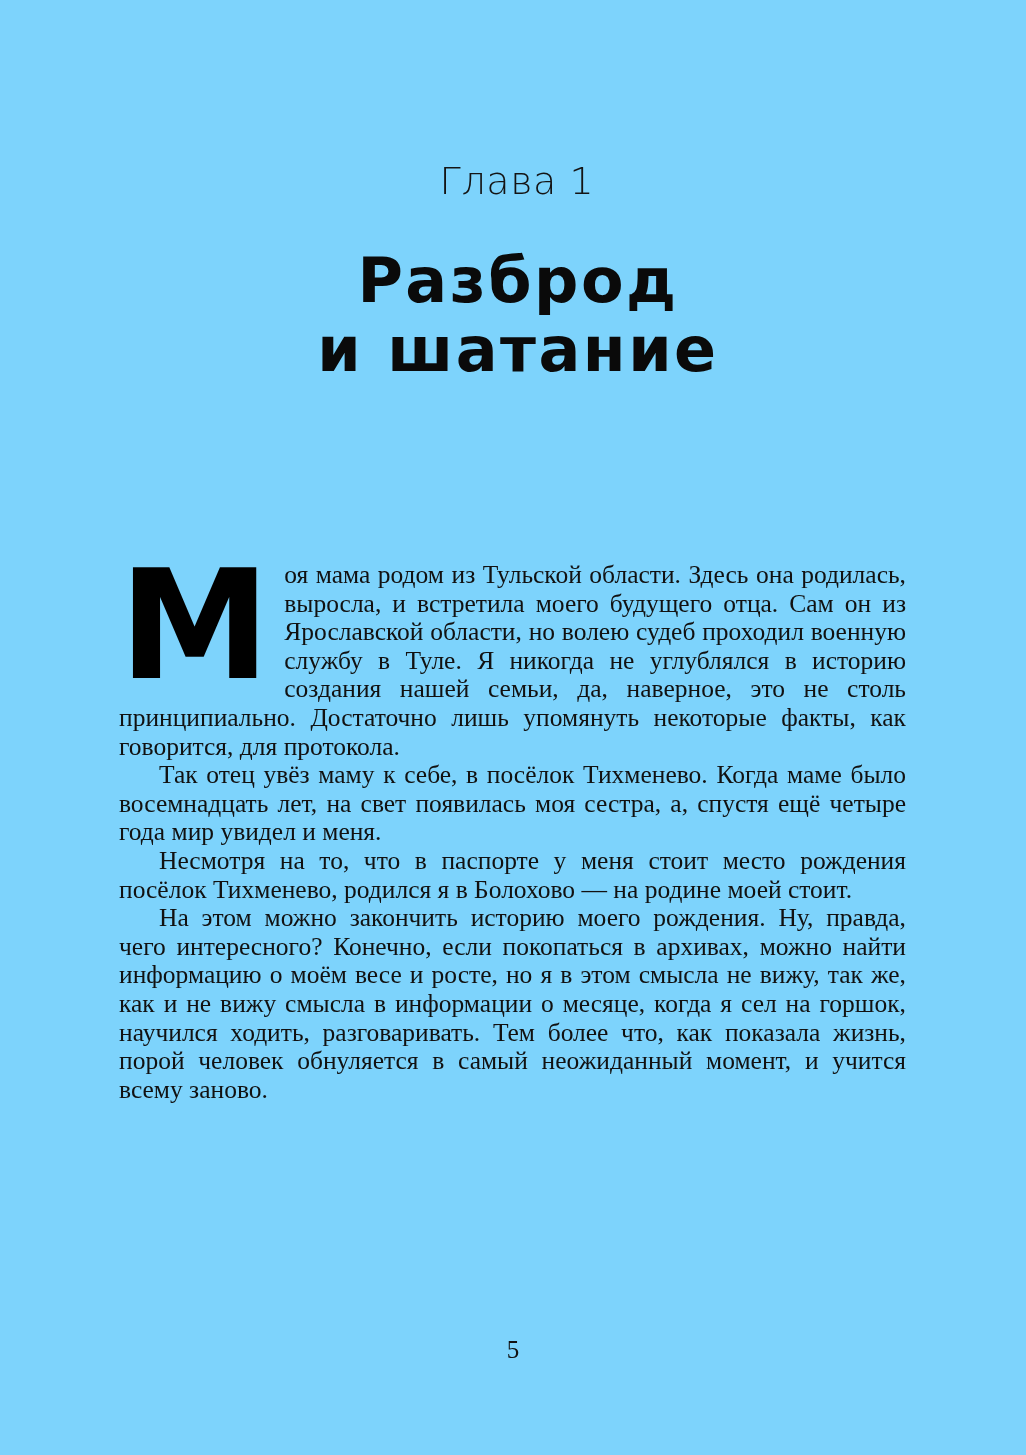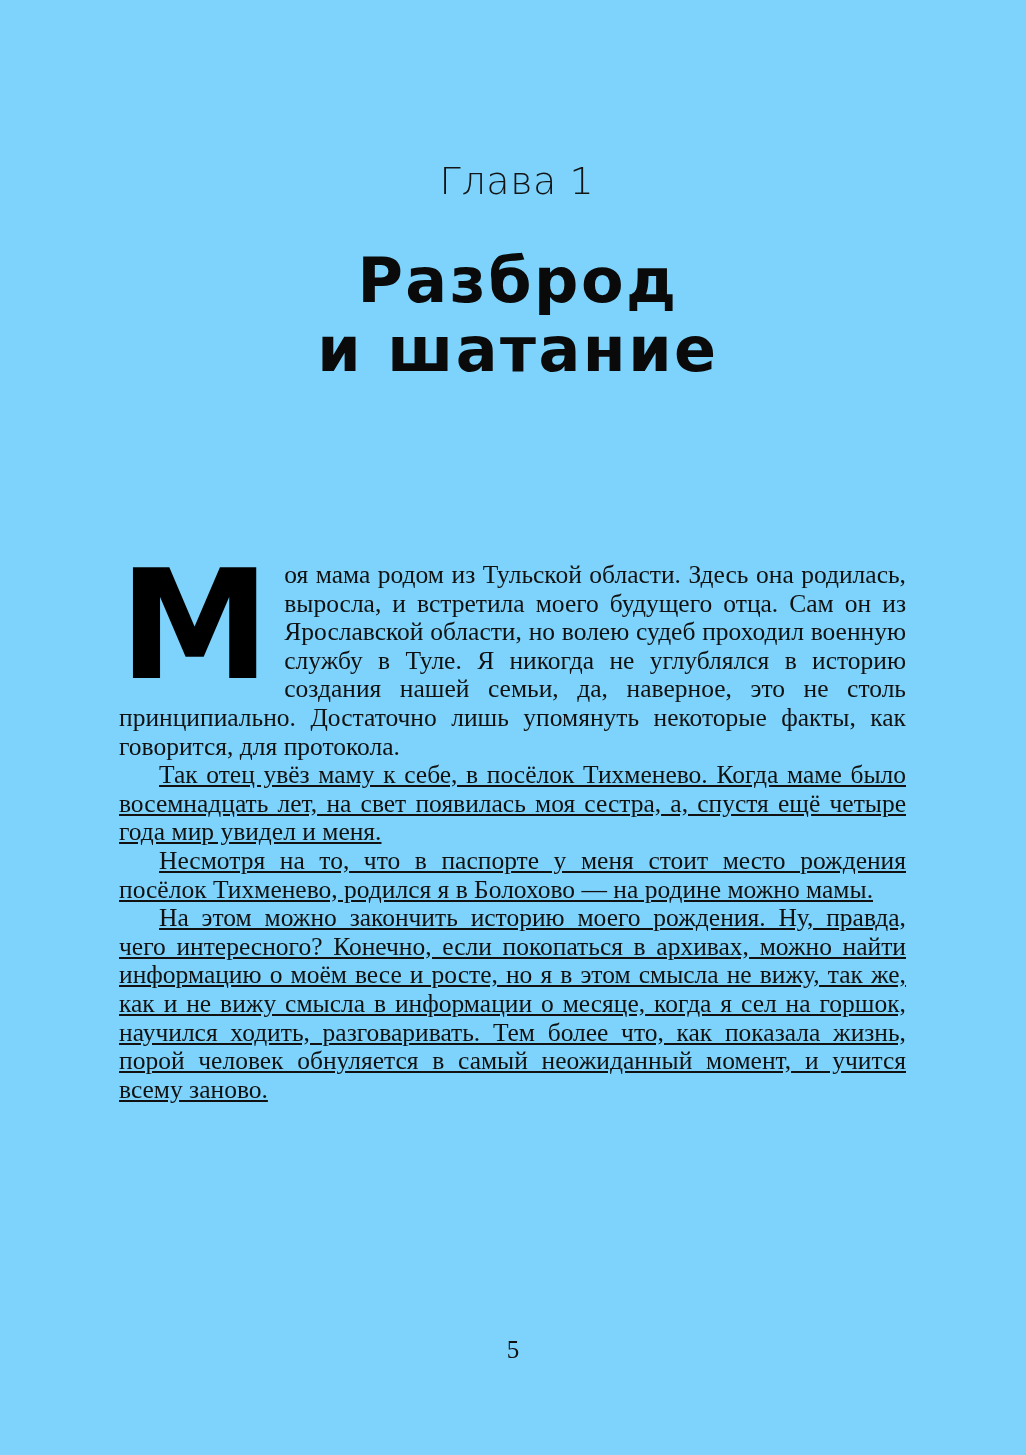--- a/index.html
+++ b/index.html
@@ -70,21 +70,20 @@
     color: #111111;
     text-align: justify;
     text-justify: inter-word;
     margin: 0;
     text-indent: 40px;
     hyphens: manual;
   }
 
   .body-col p + p {
     margin-top: 0;
-    text-decoration: underline;
   }
 
   
   .para-lead {
     text-indent: 0 !important;
   }
 
   .dropcap {
     float: left;
     font-family: "DejaVu Sans", sans-serif;
@@ -123,21 +122,21 @@
       <span class="tline">и шатание</span>
     </h1>
   </header>
 
   <section class="body-col">
 
     <p class="para-lead"><span class="dropcap">М</span><span>оя мама родом из Тульской области. Здесь она родилась, выросла, и встретила моего будущего отца. Сам он из Ярославской области, но волею судеб проходил военную службу в Туле. Я никогда не углублялся в историю создания нашей семьи, да, наверное, это не столь принципиально. Достаточно лишь упомянуть некоторые факты, как говорится, для протокола.</span></p>
 
     <p><span>Так отец увёз маму к себе, в посёлок Тихменево. Когда маме было восемнадцать лет, на свет появилась моя сестра, а, спустя ещё четыре года мир увидел и меня.</span></p>
 
-    <p><span>Несмотря на то, что в паспорте у меня стоит место рождения посёлок Тихменево, родился я в Болохово — на родине можно мамы.</span></p>
+    <p><span>Несмотря на то, что в паспорте у меня стоит место рождения посёлок Тихменево, родился я в Болохово — на родине моей стоит.</span></p>
 
     <p><span>На этом можно закончить историю моего рождения. Ну, правда, чего интересного? Конечно, если покопаться в архивах, можно найти информацию о моём весе и росте, но я в этом смысла не вижу, так же, как и не вижу смысла в информации о месяце, когда я сел на горшок, научился ходить, разговаривать. Тем более что, как показала жизнь, порой человек обнуляется в самый неожиданный момент, и учится всему заново.</span></p>
 
 
   </section>
 
   <div class="folio">5</div>
 
 </div>
 

